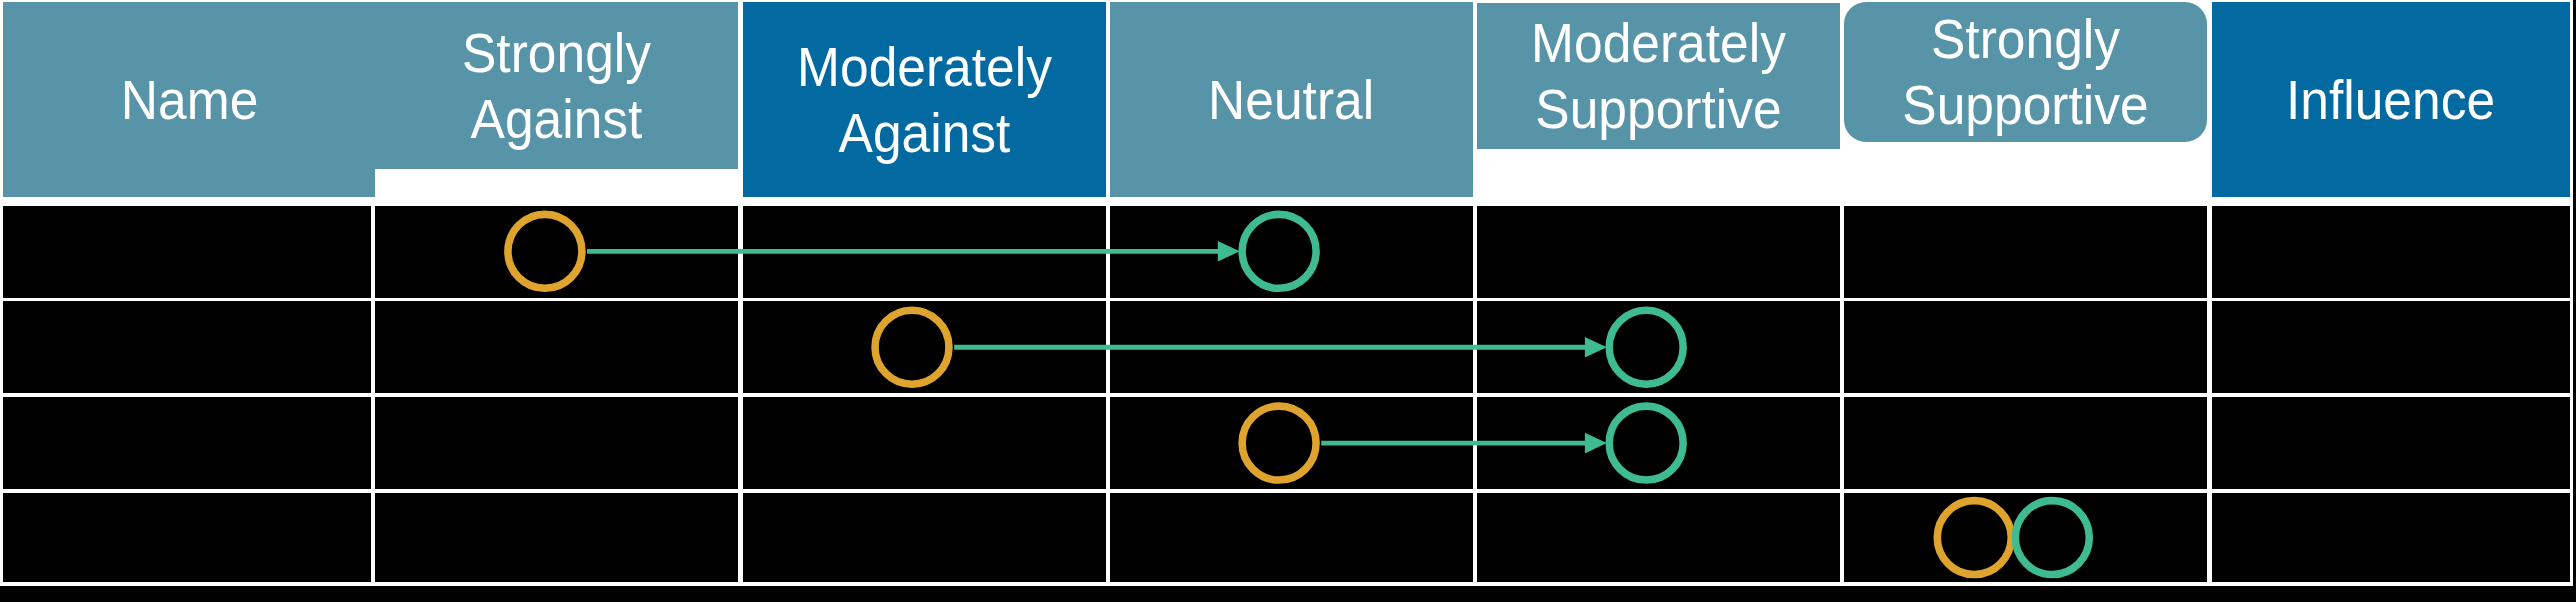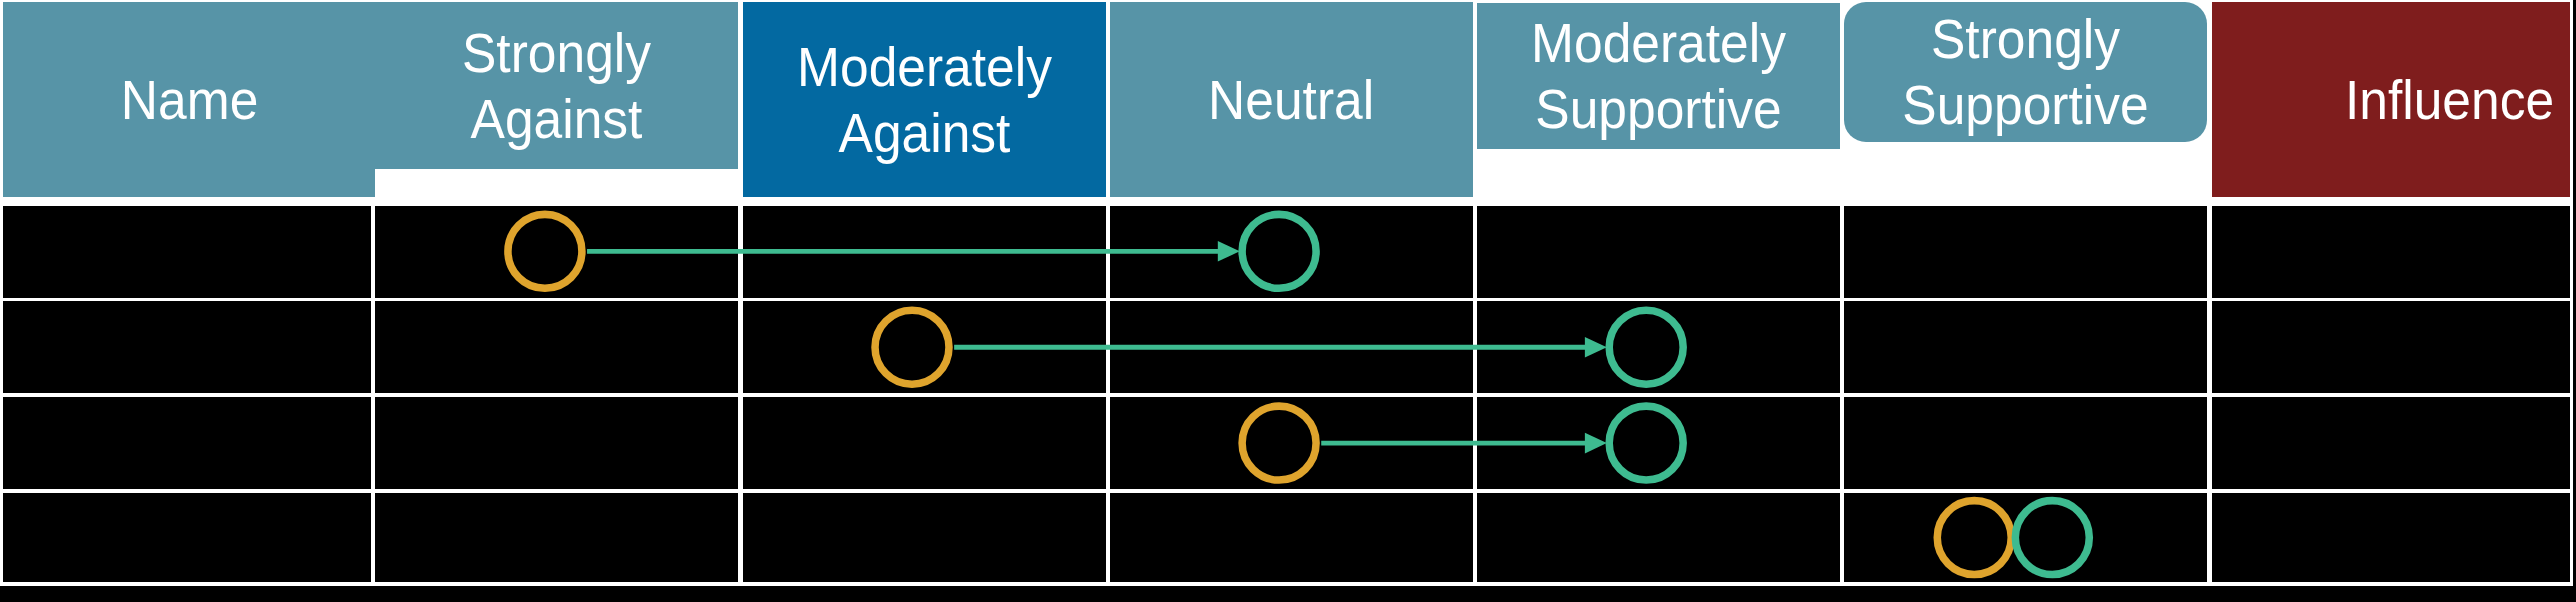--- a/index.html
+++ b/index.html
@@ -69,21 +69,21 @@
       </div>
       <div class="cell header-cell" style="left: 1110px; top: 2.1px; width: 363px; height: 195px; background: rgb(87, 148, 167); color: rgb(255, 255, 255);">
         <span class="hlabel">Neutral</span>
       </div>
       <div class="cell header-cell" style="left: 1477px; top: 3px; width: 363px; height: 146px; background: rgb(87, 148, 167); color: rgb(255, 255, 255);">
         <span class="hlabel">Moderately Supportive</span>
       </div>
       <div class="cell header-cell" style="left: 1844px; top: 2.1px; width: 363px; height: 140px; background: rgb(87, 148, 167); color: rgb(255, 255, 255); border-radius: 22px;">
         <span class="hlabel">Strongly Supportive</span>
       </div>
-      <div class="cell header-cell" style="left: 2212px; top: 2.1px; width: 358px; height: 195px; background: #7f1d1d; color: rgb(255, 255, 255); justify-content: flex-end;">
+      <div class="cell header-cell" style="left: 2212px; top: 2.1px; width: 358px; height: 195px; background: #0369a1; color: rgb(255, 255, 255);">
         <span class="hlabel">Influence</span>
       </div>
       <div class="cell body-cell" style="left: 3.4px; top: 206px; width: 368px; height: 92px; background: rgb(0, 0, 0);"></div>
       <div class="cell body-cell" style="left: 375px; top: 206px; width: 363px; height: 92px; background: rgb(0, 0, 0);"></div>
       <div class="cell body-cell" style="left: 743px; top: 206px; width: 363px; height: 92px; background: rgb(0, 0, 0);"></div>
       <div class="cell body-cell" style="left: 1110px; top: 206px; width: 363px; height: 92px; background: rgb(0, 0, 0);"></div>
       <div class="cell body-cell" style="left: 1477px; top: 206px; width: 363px; height: 92px; background: rgb(0, 0, 0);"></div>
       <div class="cell body-cell" style="left: 1844px; top: 206px; width: 363px; height: 92px; background: rgb(0, 0, 0);"></div>
       <div class="cell body-cell" style="left: 2212px; top: 206px; width: 358px; height: 92px; background: rgb(0, 0, 0);"></div>
       <div class="cell body-cell" style="left: 3.4px; top: 301px; width: 368px; height: 92px; background: rgb(0, 0, 0);"></div>

